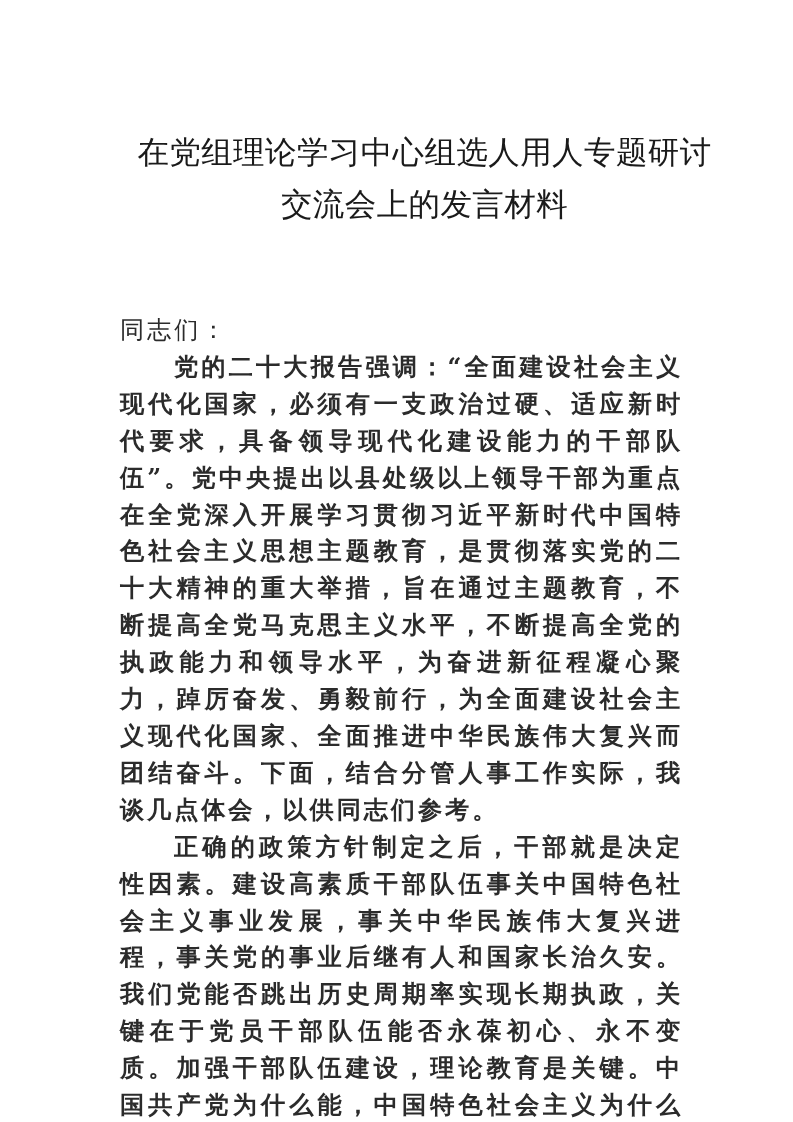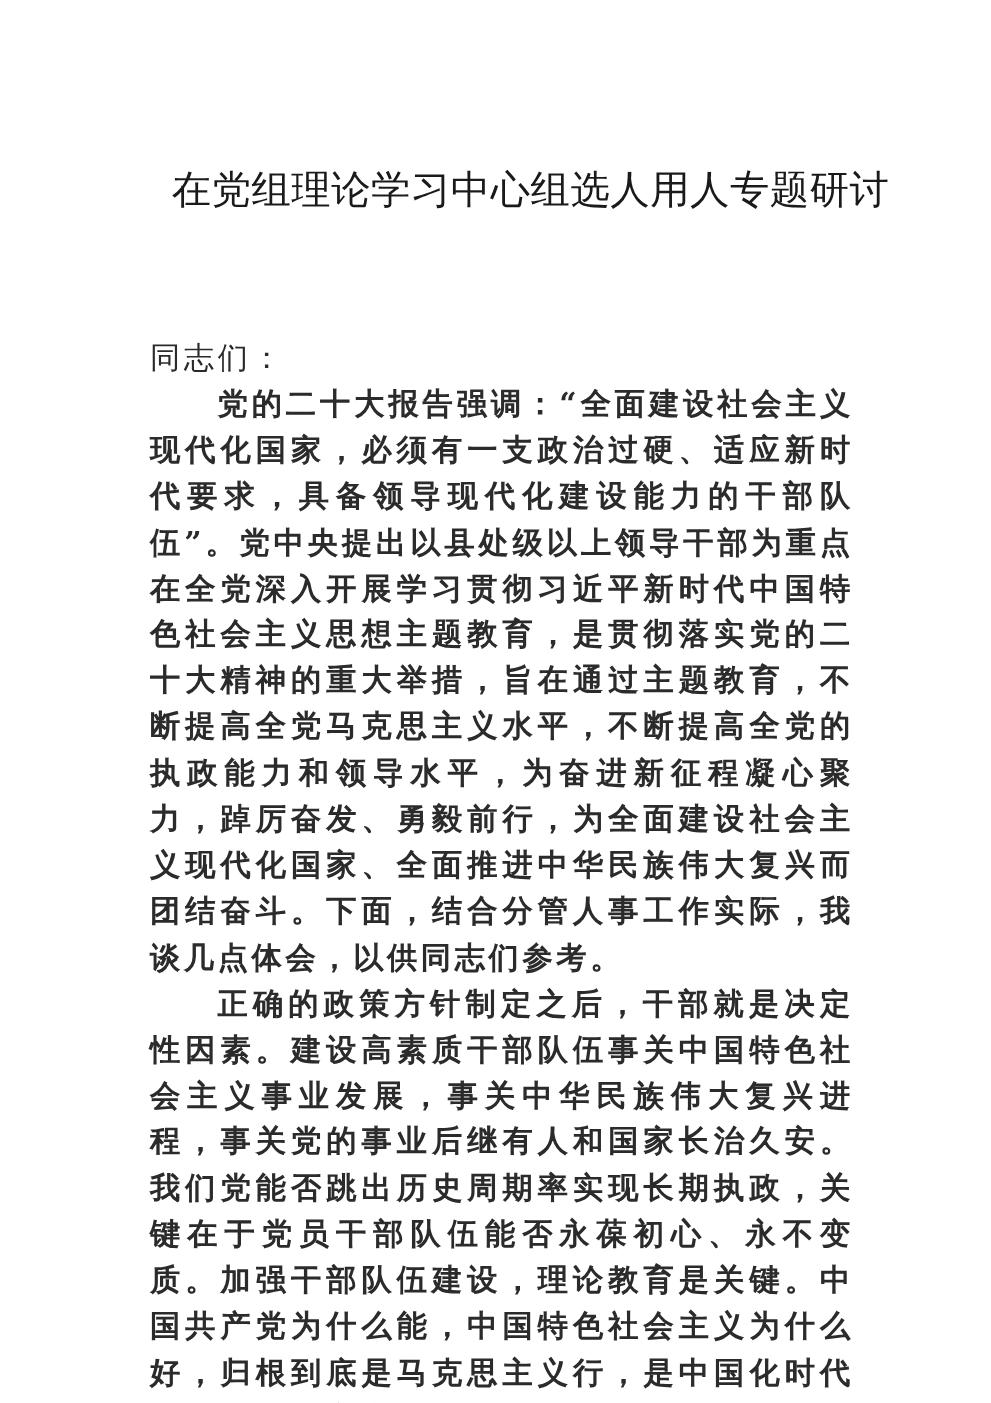--- a/index.html
+++ b/index.html
@@ -56,29 +56,31 @@
     text-justify: inter-character;
     word-break: break-all;
     font-weight: 400;
   }
   .para.indent {
     text-indent: 54px;
     font-weight: bold;
   }
   .para.salutation {
     text-indent: 0;
+    margin-top: 44px;
   }
 </style>
 </head>
 <body>
 
 <div class="page">
 
   <div class="doc-title">
     <span class="tline">在党组理论学习中心组选人用人专题研讨</span>
+    <span class="tline">交流会上的发言材料</span>
   </div>
 
   <div class="body-block">
     <p class="para salutation">同志们：</p>
     <p class="para indent">党的二十大报告强调：“全面建设社会主义现代化国家，必须有一支政治过硬、适应新时代要求，具备领导现代化建设能力的干部队伍”。党中央提出以县处级以上领导干部为重点在全党深入开展学习贯彻习近平新时代中国特色社会主义思想主题教育，是贯彻落实党的二十大精神的重大举措，旨在通过主题教育，不断提高全党马克思主义水平，不断提高全党的执政能力和领导水平，为奋进新征程凝心聚力，踔厉奋发、勇毅前行，为全面建设社会主义现代化国家、全面推进中华民族伟大复兴而团结奋斗。下面，结合分管人事工作实际，我谈几点体会，以供同志们参考。</p>
     <p class="para indent">正确的政策方针制定之后，干部就是决定性因素。建设高素质干部队伍事关中国特色社会主义事业发展，事关中华民族伟大复兴进程，事关党的事业后继有人和国家长治久安。我们党能否跳出历史周期率实现长期执政，关键在于党员干部队伍能否永葆初心、永不变质。加强干部队伍建设，理论教育是关键。中国共产党为什么能，中国特色社会主义为什么好，归根到底是马克思主义行，是中国化时代化的马克思主义行。鸦片战争以后，在无数仁人志士救国图存失败后，中国共产党之所以能够找到民族复兴的正确道路，根源在于</p>
   </div>
 
 </div>
 

